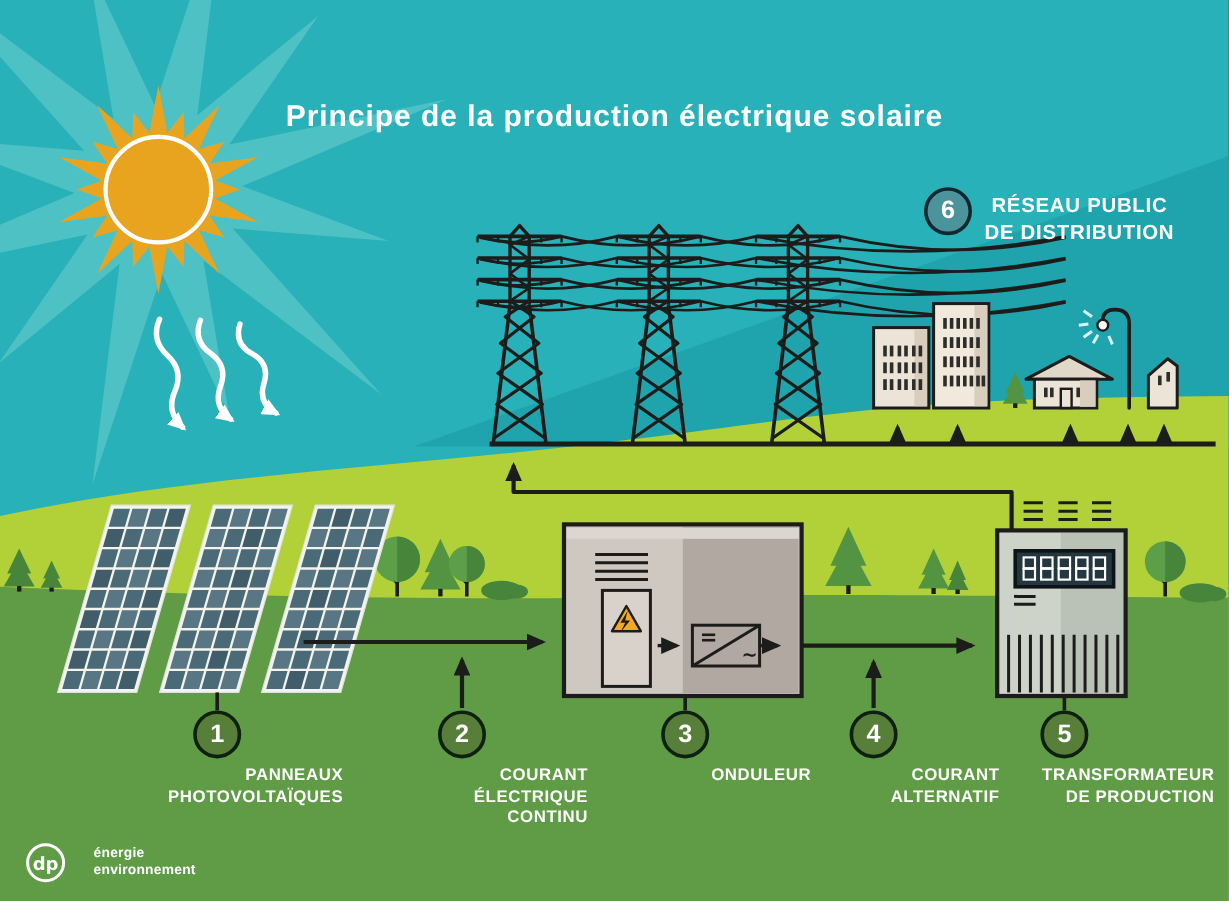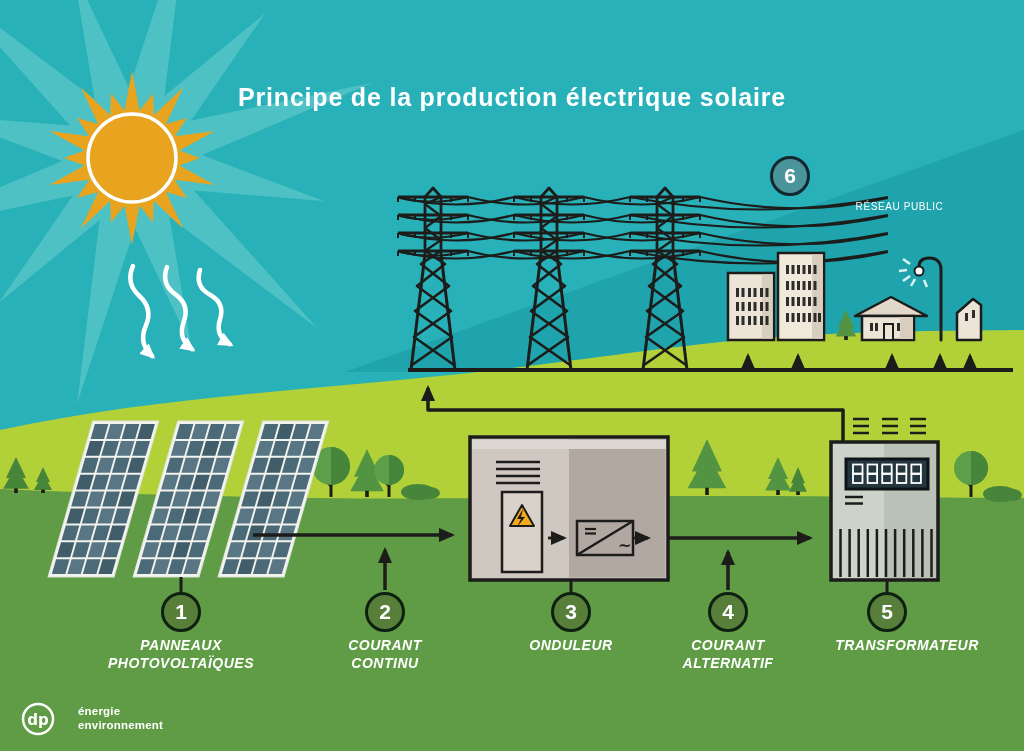--- a/index.html
+++ b/index.html
@@ -7,24 +7,24 @@
          background:var(--ground,#5f9c45);font-family:"Liberation Sans",sans-serif;}
   .stage svg{position:absolute;left:0;top:0;}
   .title{position:absolute;left:0;top:83px;width:1024px;text-align:center;
          color:#fff;font-size:25px;font-weight:bold;letter-spacing:.8px;}
   .badge{position:absolute;width:34px;height:34px;border-radius:50%;
          border:3px solid var(--circleGreenBorder,#0e2010);
          background:var(--circleGreen,#577f3a);color:#fff;
          display:flex;align-items:center;justify-content:center;
          font-size:21px;font-weight:bold;}
   .badge.teal{background:var(--circleTeal,#4b949c);border-color:var(--circleTealBorder,#12272e);}
-  .step-label{position:absolute;width:210px;text-align:center;color:#fff;
-         font-size:14px;font-weight:bold;letter-spacing:.5px;line-height:1.25;font-style:italic;}
+  .step-label{position:absolute;width:210px;text-align:right;color:#fff;
+         font-size:14px;font-weight:bold;letter-spacing:.5px;line-height:1.25;}
   .net-label{position:absolute;left:812px;top:161px;width:175px;text-align:center;
-         color:#fff;font-size:10px;font-weight:normal;letter-spacing:.6px;line-height:1.32;margin-top:39px;}
+         color:#fff;font-size:17px;font-weight:bold;letter-spacing:.6px;line-height:1.32;}
   .logo-text{position:absolute;left:78px;top:705px;color:#fff;font-size:11.5px;
          font-weight:bold;line-height:1.2;letter-spacing:.2px;}
 </style>
 </head>
 <body>
 
 <div class="stage">
 
   <svg id="scene" width="1024" height="751" viewBox="0 0 1024 751">
       <defs>
@@ -476,34 +476,37 @@
   <div class="badge teal" style="left:770px;top:156px;">
       <span>6</span>
     </div>
 
   <div class="step-label" style="left:76px;top:637px;">
     <div>PANNEAUX</div>
     <div>PHOTOVOLTAÏQUES</div>
   </div>
   <div class="step-label" style="left:280px;top:637px;">
     <div>COURANT</div>
+    <div>ÉLECTRIQUE</div>
     <div>CONTINU</div>
   </div>
   <div class="step-label" style="left:466px;top:637px;">
     <div>ONDULEUR</div>
   </div>
   <div class="step-label" style="left:623px;top:637px;">
     <div>COURANT</div>
     <div>ALTERNATIF</div>
   </div>
   <div class="step-label" style="left:802px;top:637px;">
     <div>TRANSFORMATEUR</div>
+    <div>DE PRODUCTION</div>
   </div>
 
   <div class="net-label">
     <div>RÉSEAU PUBLIC</div>
+    <div>DE DISTRIBUTION</div>
   </div>
 
   <div class="logo-text">
     <div>énergie</div>
     <div>environnement</div>
   </div>
 </div>
 
 </body></html>

